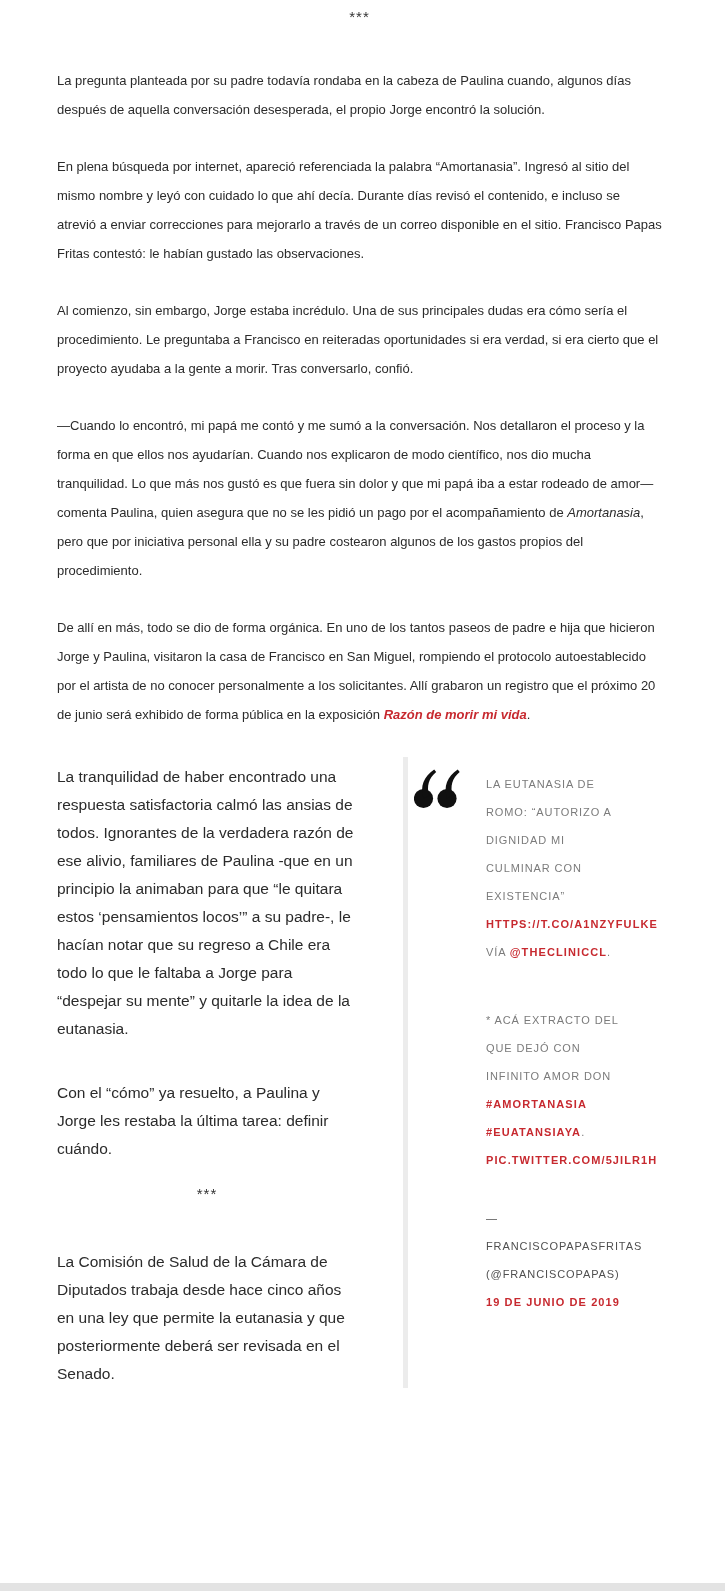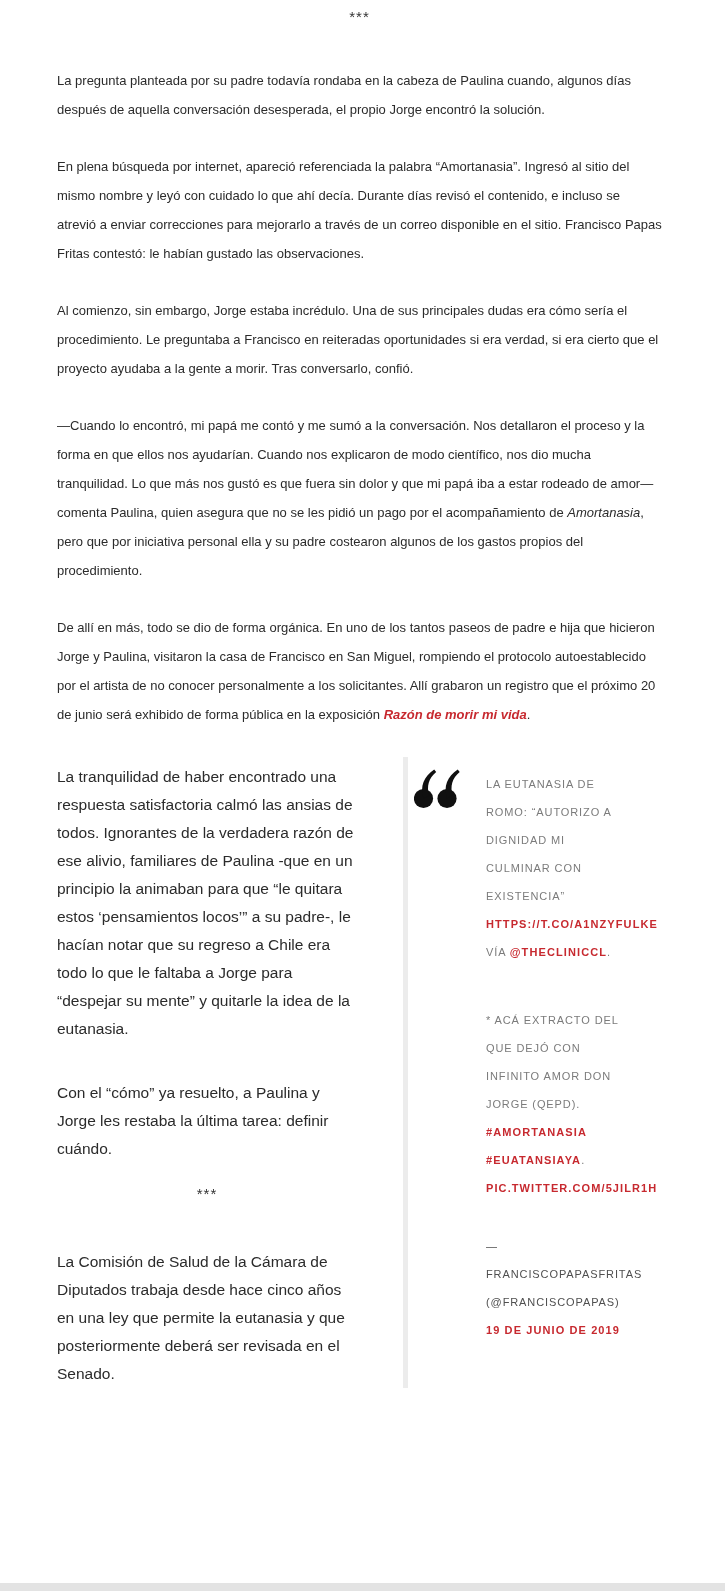--- a/index.html
+++ b/index.html
@@ -138,21 +138,20 @@
           <div class="qline">CULMINAR CON</div>
           <div class="qline">EXISTENCIA”</div>
           <div class="qline"><a href="#" class="q-red">HTTPS://T.CO/A1NZYFULKE</a></div>
           <div class="qline"><span>VÍA </span><a href="#" class="q-red">@THECLINICCL</a><span>.</span></div>
         </div>
 
         <div class="q-para q-para2">
           <div class="qline">* ACÁ EXTRACTO DEL</div>
           <div class="qline">QUE DEJÓ CON</div>
           <div class="qline">INFINITO AMOR DON</div>
-          <div class="qline">JORGE (QEPD).</div>
           <div class="qline"><a href="#" class="q-red">#AMORTANASIA</a></div>
           <div class="qline"><a href="#" class="q-red">#EUATANSIAYA</a><span>.</span></div>
           <div class="qline"><a href="#" class="q-red">PIC.TWITTER.COM/5JILR1H</a></div>
         </div>
 
         <div class="q-attr">
           <div class="qline">—</div>
           <div class="qline">FRANCISCOPAPASFRITAS</div>
           <div class="qline">(@FRANCISCOPAPAS)</div>
           <div class="qline"><a href="#" class="q-red">19 DE JUNIO DE 2019</a></div>

